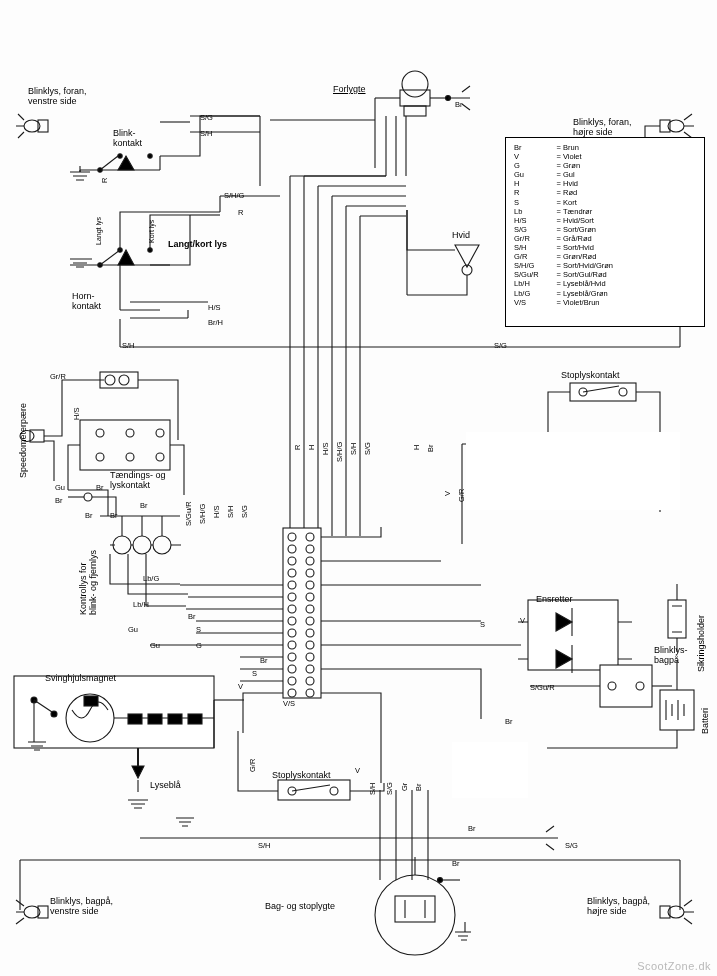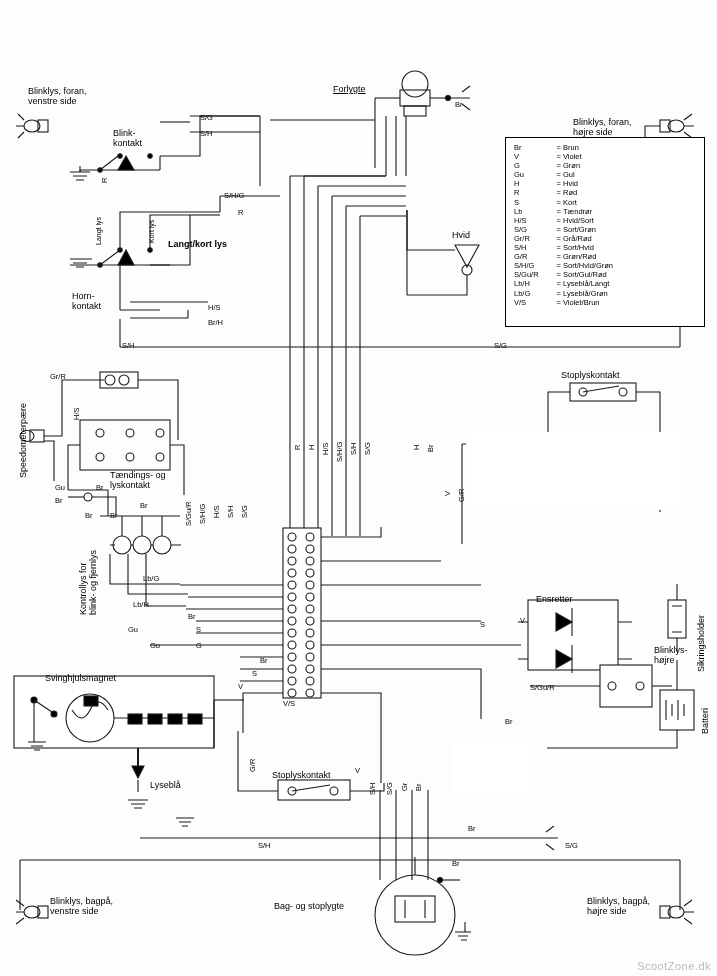--- a/index.html
+++ b/index.html
@@ -361,21 +361,21 @@
             <td>Sort/Hvid/Grøn</td>
           </tr>
         <tr>
             <td>S/Gu/R</td>
             <td class="c2">=</td>
             <td>Sort/Gul/Rød</td>
           </tr>
         <tr>
             <td>Lb/H</td>
             <td class="c2">=</td>
-            <td>Lyseblå/Langt</td>
+            <td>Lyseblå/Hvid</td>
           </tr>
         <tr>
             <td>Lb/G</td>
             <td class="c2">=</td>
             <td>Lyseblå/Grøn</td>
           </tr>
         <tr>
             <td>V/S</td>
             <td class="c2">=</td>
             <td>Violet/Brun</td>
@@ -396,27 +396,27 @@
   <div class="lbl" style="left:72px;top:291px;">Horn-
 kontakt</div>
   <div class="lbl" style="left:561px;top:370px;">Stoplyskontakt</div>
   <div class="lbl vert" style="left:18px;top:478px;transform:rotate(-90deg);">Speedometerpære</div>
   <div class="lbl" style="left:110px;top:470px;">Tændings- og
 lyskontakt</div>
   <div class="lbl vert" style="left:78px;top:615px;transform:rotate(-90deg);">Kontrollys for
 blink- og fjernlys</div>
   <div class="lbl" style="left:536px;top:594px;">Ensretter</div>
   <div class="lbl" style="left:654px;top:645px;">Blinklys-
-højre</div>
+bagpå</div>
   <div class="lbl vert" style="left:696px;top:672px;transform:rotate(-90deg);">Sikringsholder</div>
   <div class="lbl vert" style="left:700px;top:734px;transform:rotate(-90deg);">Batteri</div>
   <div class="lbl" style="left:45px;top:673px;">Svinghjulsmagnet</div>
   <div class="lbl" style="left:150px;top:780px;">Lyseblå</div>
   <div class="lbl" style="left:272px;top:770px;">Stoplyskontakt</div>
-  <div class="lbl" style="left:274px;top:901px;">Bag- og stoplygte</div>
+  <div class="lbl" style="left:265px;top:901px;">Bag- og stoplygte</div>
   <div class="lbl" style="left:50px;top:896px;">Blinklys, bagpå,
 venstre side</div>
   <div class="lbl" style="left:587px;top:896px;">Blinklys, bagpå,
 højre side</div>
 
   <div class="lbl sm" style="left:200px;top:113px;">S/G</div>
   <div class="lbl sm" style="left:200px;top:129px;">S/H</div>
   <div class="lbl sm" style="left:455px;top:100px;">Br</div>
   <div class="lbl sm" style="left:224px;top:191px;">S/H/G</div>
   <div class="lbl sm" style="left:238px;top:208px;">R</div>

